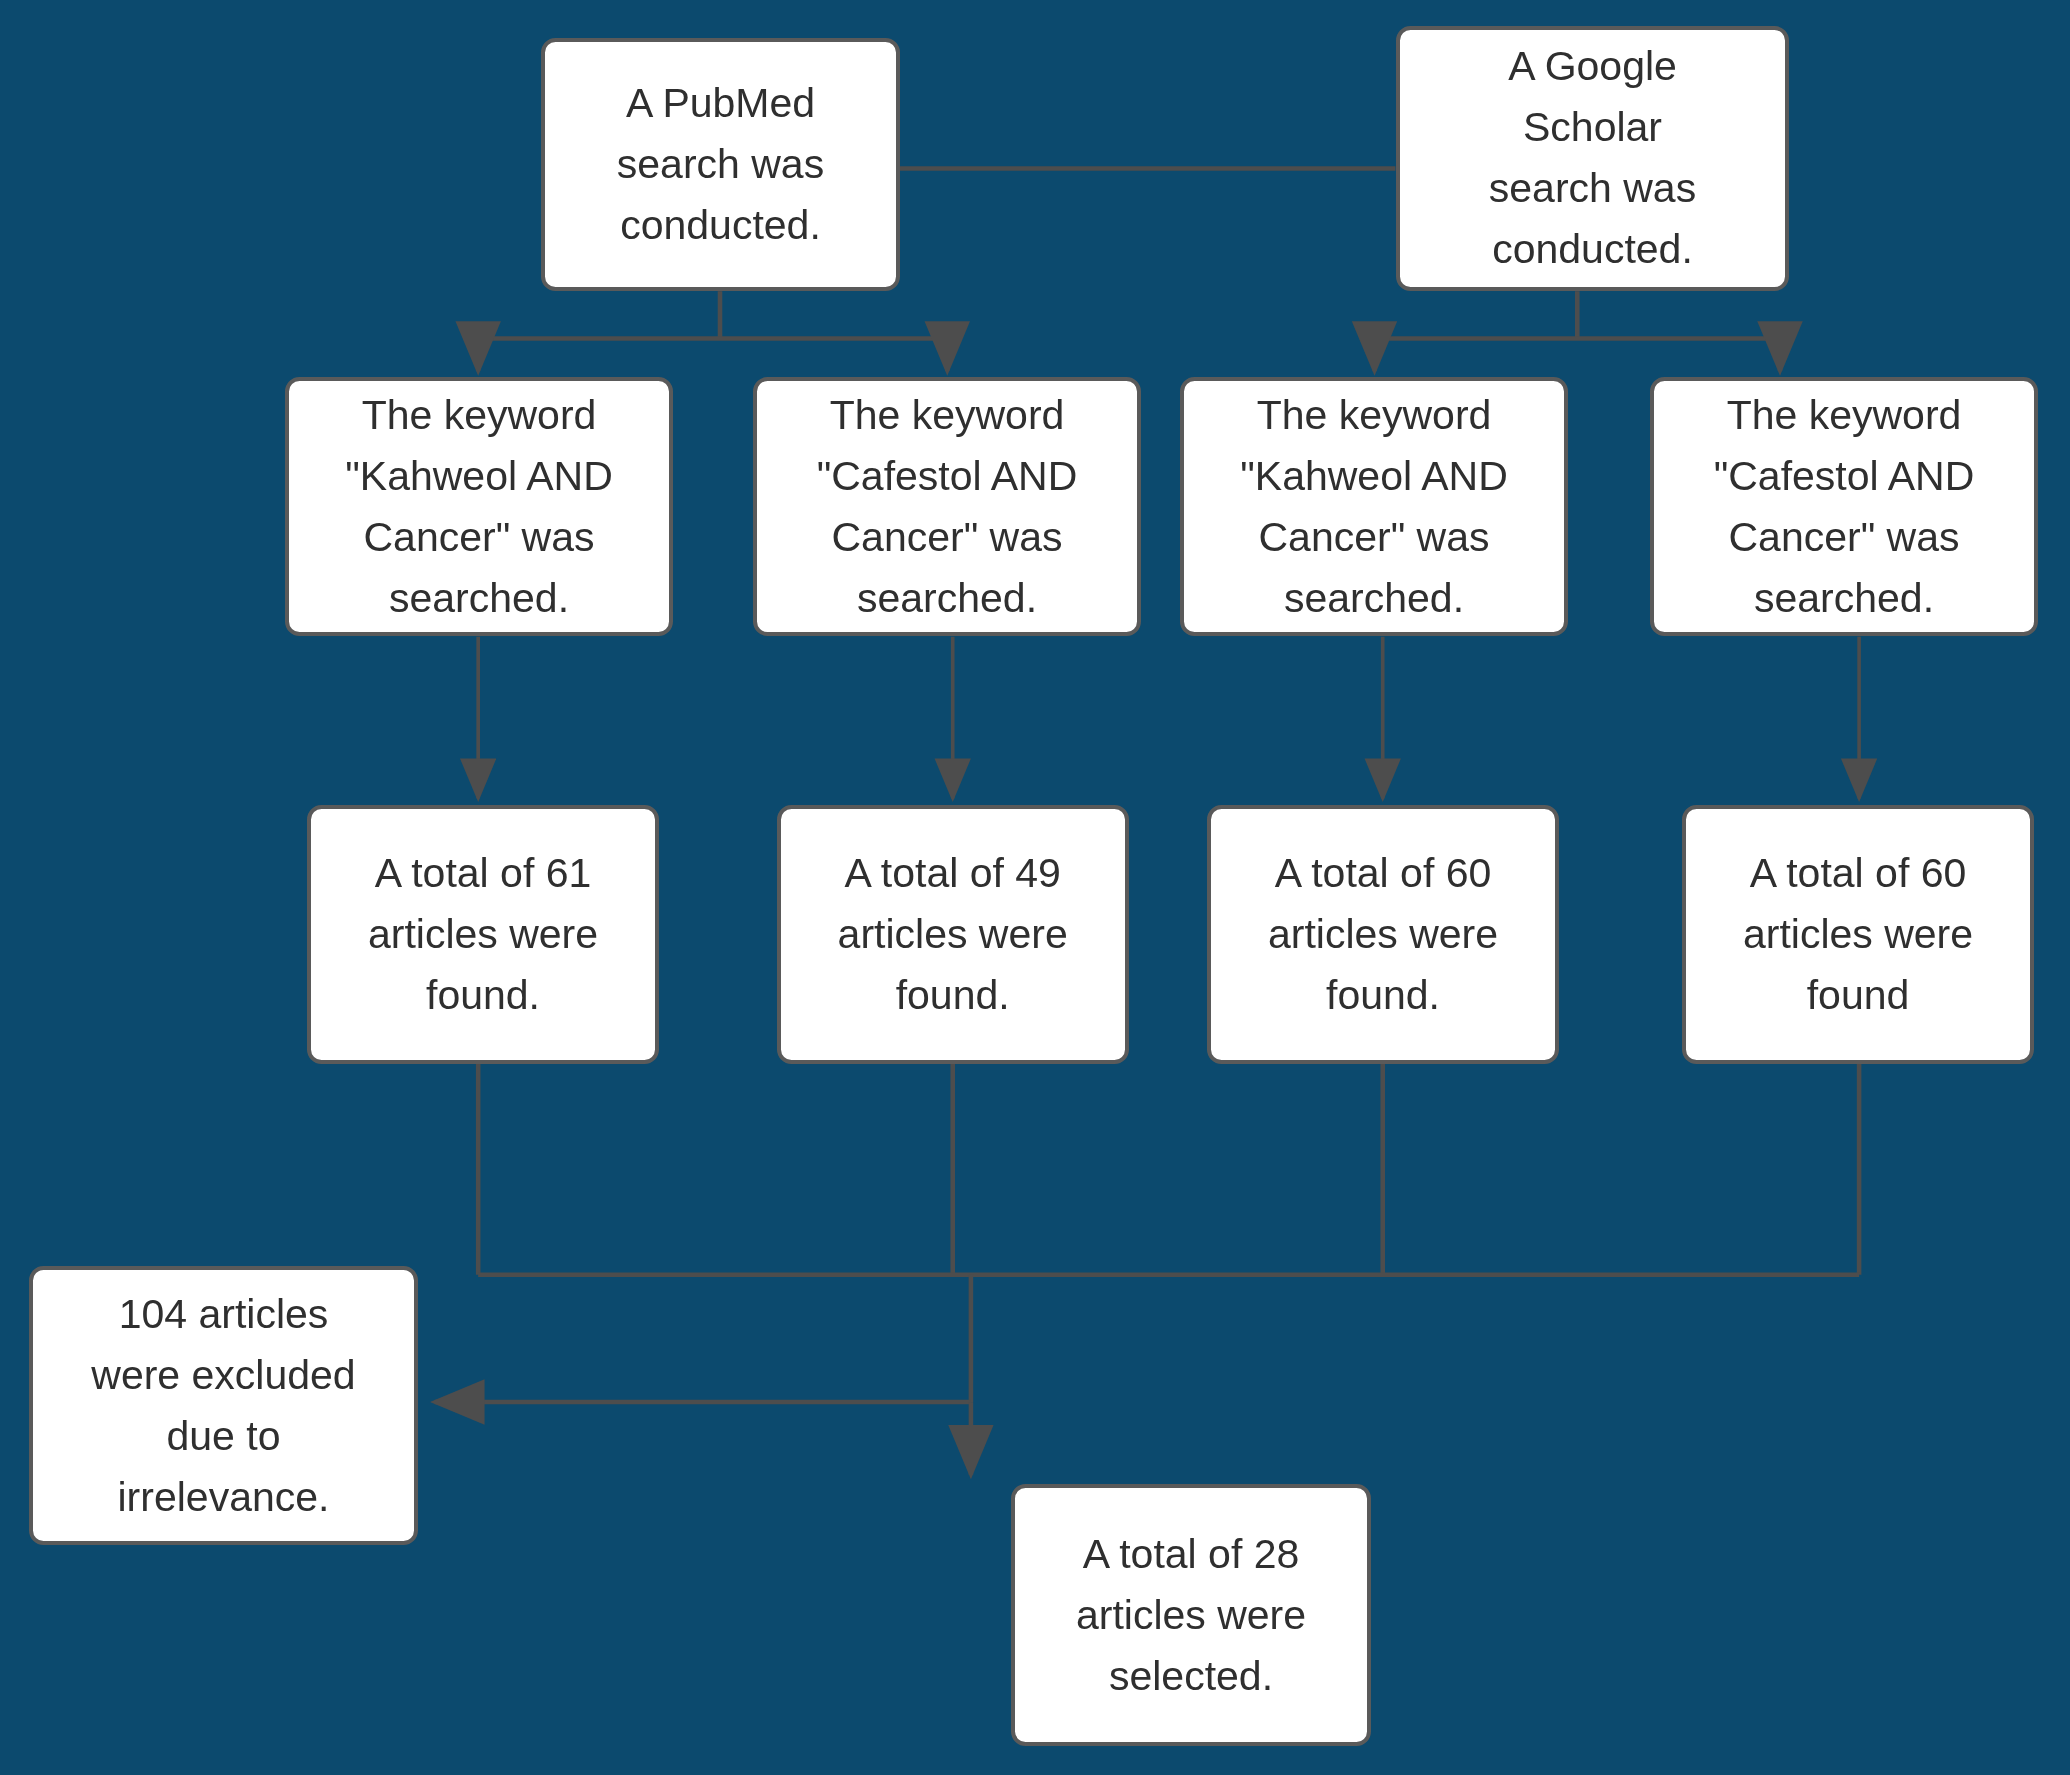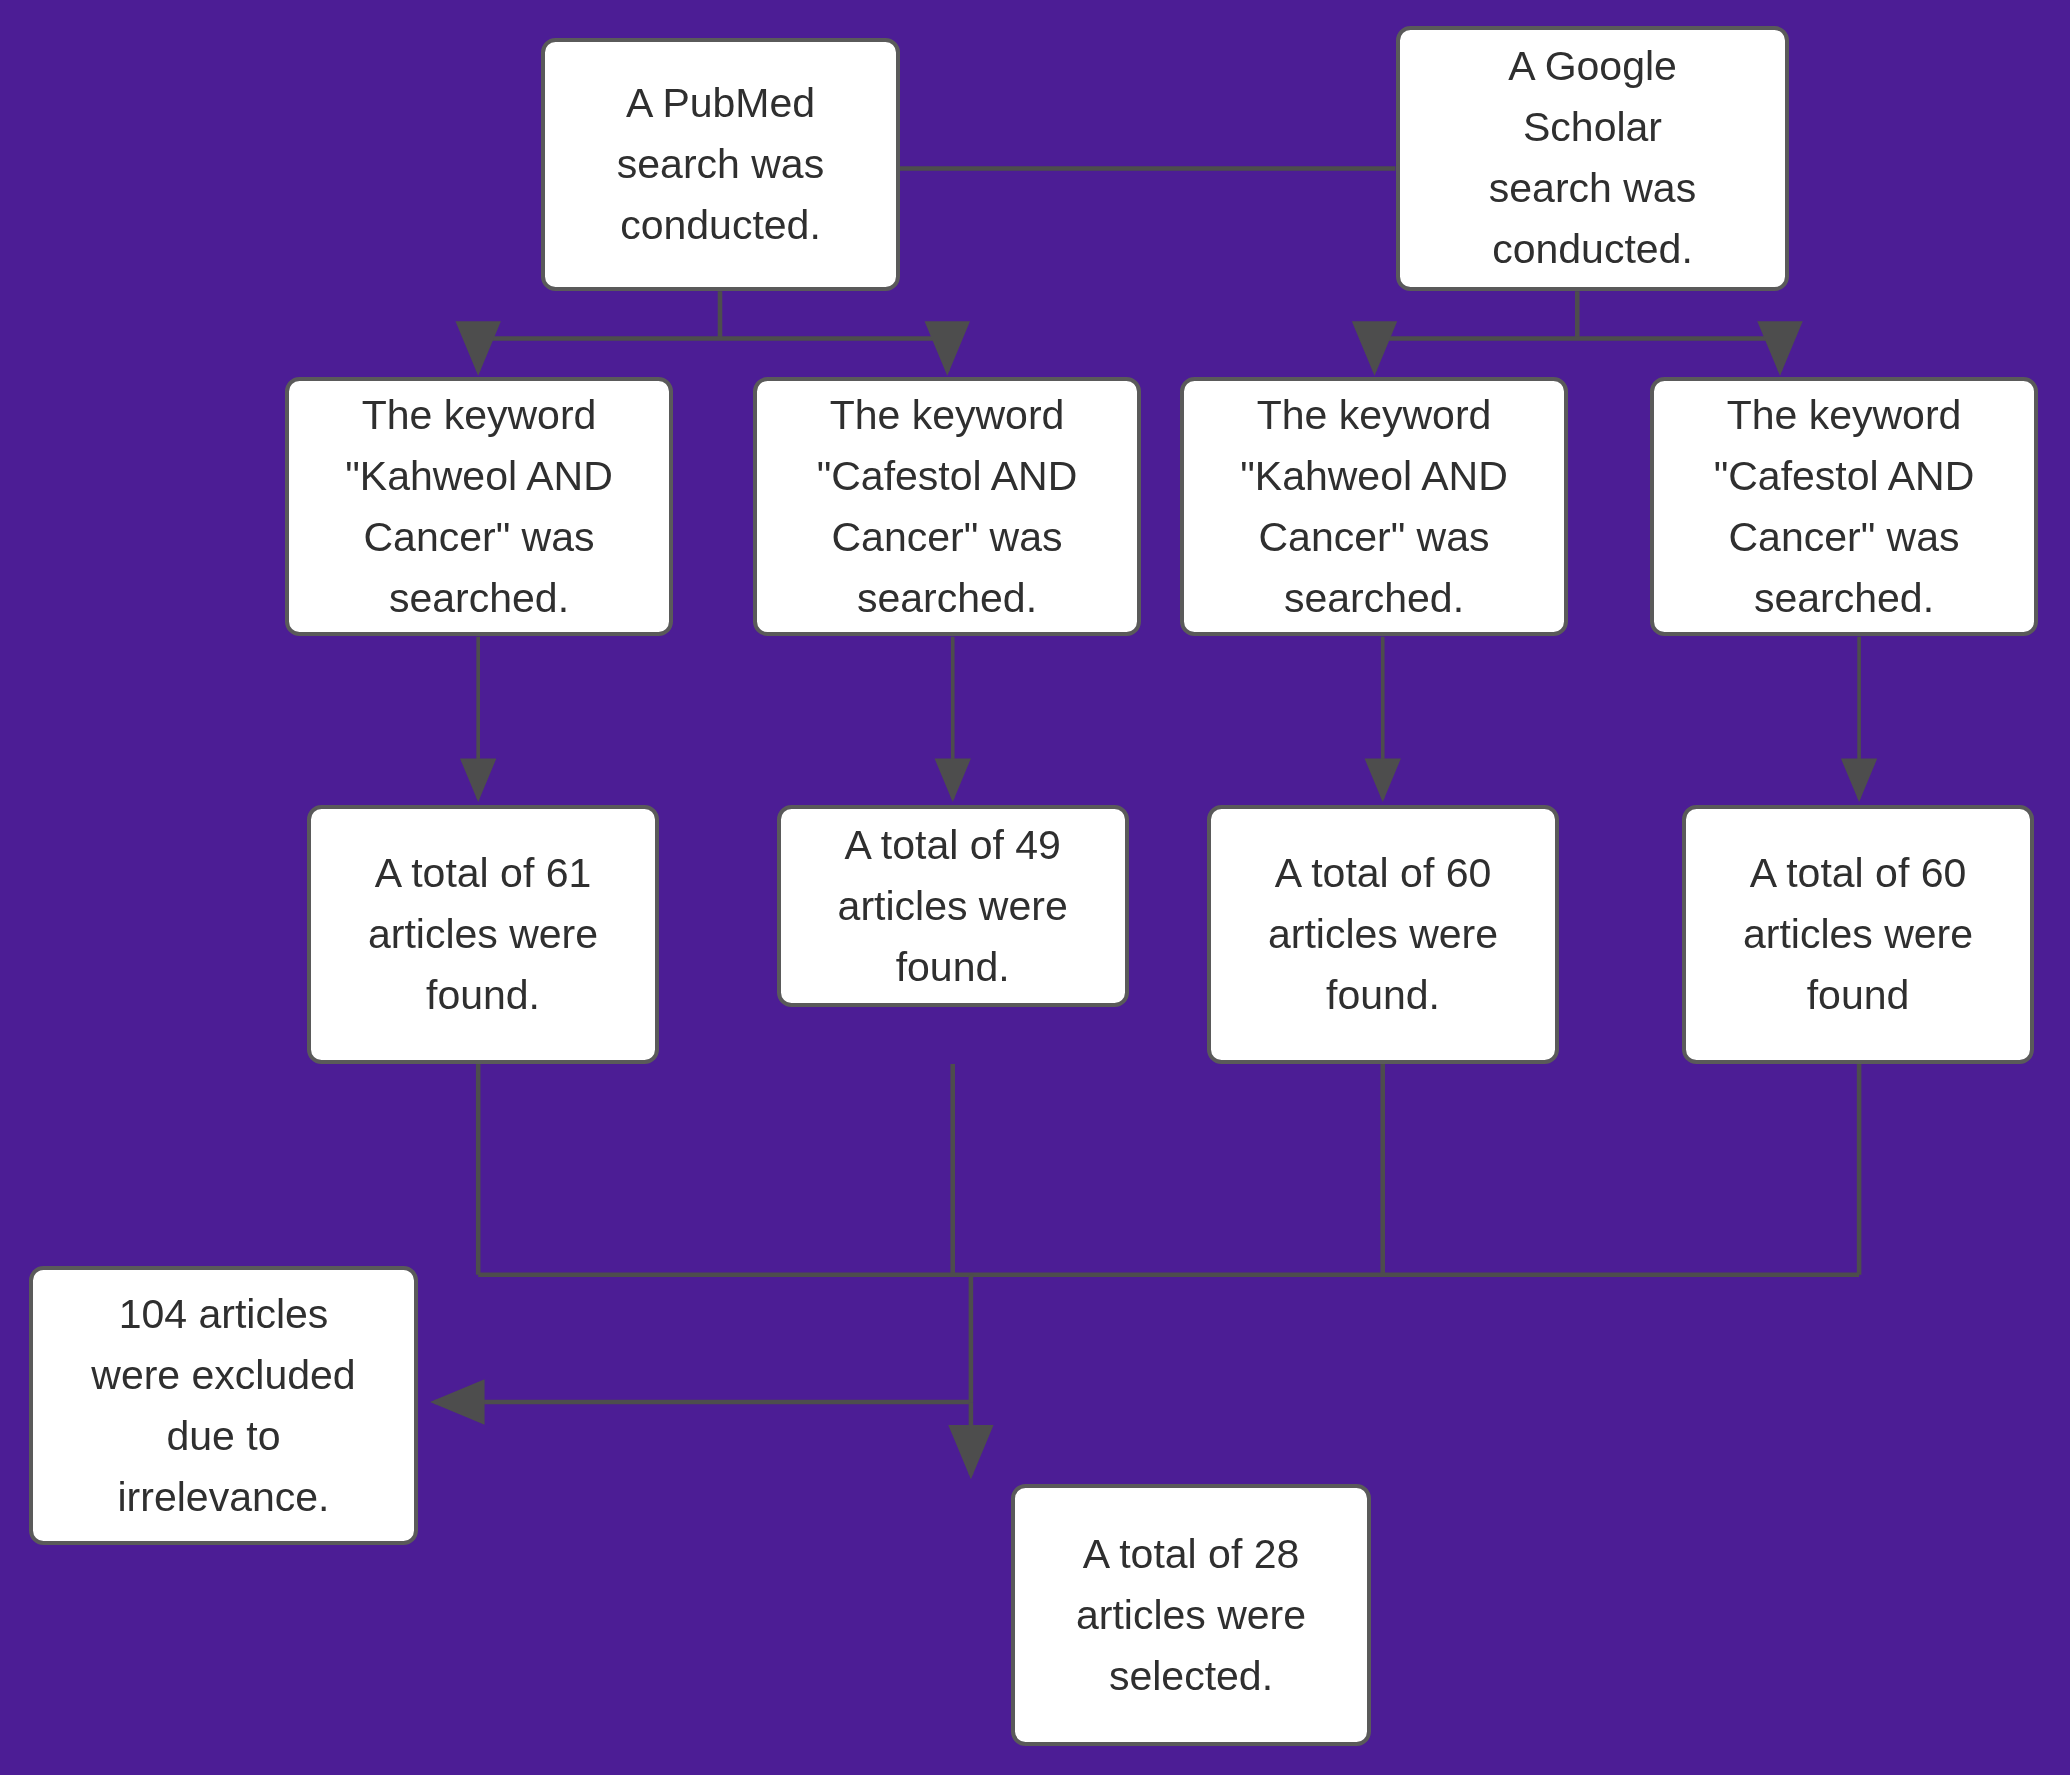--- a/index.html
+++ b/index.html
@@ -7,21 +7,21 @@
     padding: 0;
     background: #ffffff;
   }
   body {
     font-family: "Liberation Sans", sans-serif;
   }
   #canvas {
     position: relative;
     width: 2070px;
     height: 1776px;
-    background: #4c1d95;
+    background: #0c4a6e;
     overflow: hidden;
   }
   #edges {
     position: absolute;
     left: 0;
     top: 0;
     width: 2070px;
     height: 1776px;
     pointer-events: none;
   }
@@ -124,21 +124,21 @@
 
   <div class="node" style="left:1650px; top:377px; width:388px; height:259px;">The keyword
 "Cafestol AND
 Cancer" was
 searched.</div>
 
   <div class="node" style="left:307px; top:805px; width:352px; height:259px;">A total of 61
 articles were
 found.</div>
 
-  <div class="node" style="left:777px; top:805px; width:352px; height:202px;padding-left:12px;">A total of 49
+  <div class="node" style="left:777px; top:805px; width:352px; height:259px;padding-left:12px;">A total of 49
 articles were
 found.</div>
 
   <div class="node" style="left:1207px; top:805px; width:352px; height:259px;">A total of 60
 articles were
 found.</div>
 
   <div class="node" style="left:1682px; top:805px; width:352px; height:259px;">A total of 60
 articles were
 found</div>

